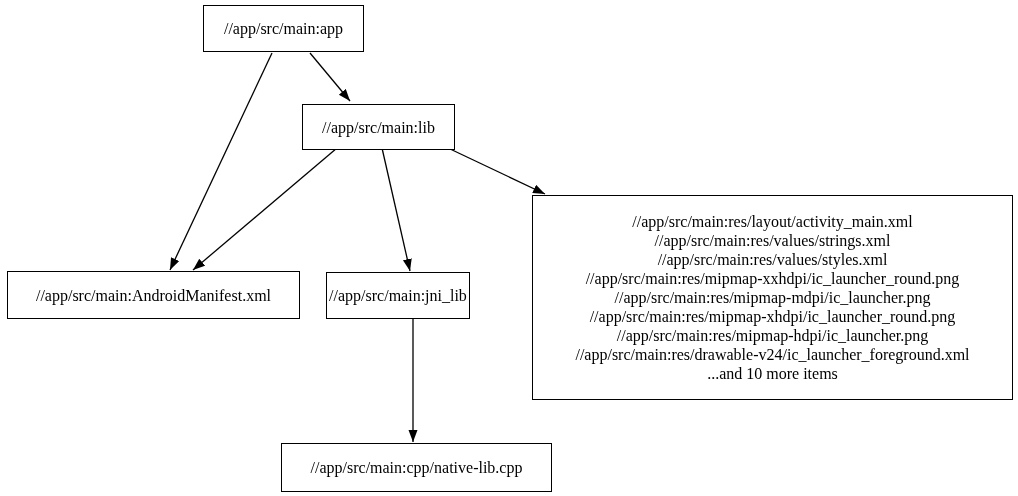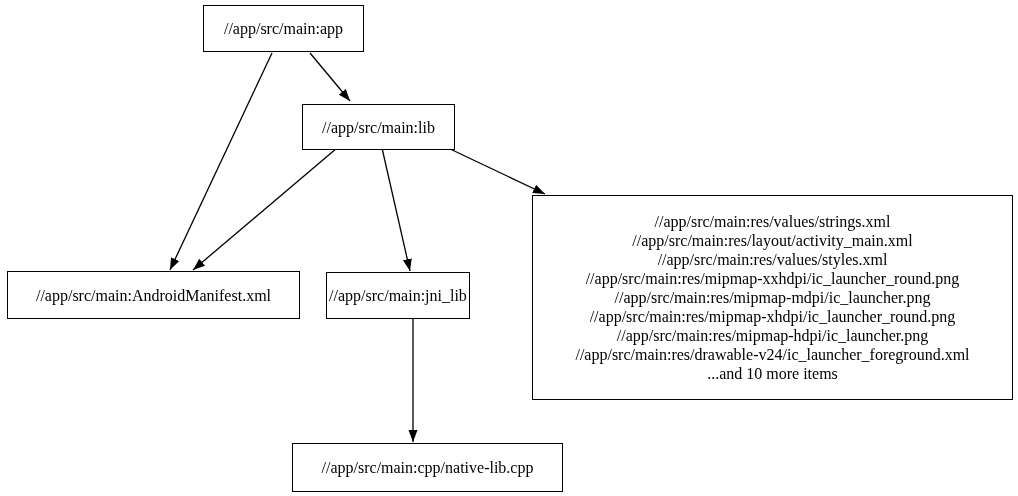--- a/index.html
+++ b/index.html
@@ -42,21 +42,21 @@
   }
   .node .line {
     display: block;
     white-space: nowrap;
   }
   #node-app            { left: 203px; top: 5px;   width: 161px; height: 47px; }
   #node-lib            { left: 302px; top: 104px; width: 153px; height: 46px; }
   #node-manifest       { left: 7px;   top: 271px; width: 293px; height: 48px; }
   #node-jni-lib        { left: 326px; top: 272px; width: 144px; height: 47px; }
   #node-res-group      { left: 532px; top: 195px; width: 481px; height: 205px; }
-  #node-native-lib-cpp { left: 292px; top: 443px; width: 271px; height: 49px; }
+  #node-native-lib-cpp { left: 281px; top: 443px; width: 271px; height: 49px; }
   .edge {
     stroke: #000000;
     stroke-width: 1.3;
     fill: none;
   }
 </style>
 </head>
 <body>
 
 <div id="canvas">
@@ -85,22 +85,22 @@
 
   <div class="node" id="node-manifest">
     <span class="node-label">//app/src/main:AndroidManifest.xml</span>
   </div>
 
   <div class="node" id="node-jni-lib">
     <span class="node-label">//app/src/main:jni_lib</span>
   </div>
 
   <div class="node multiline" id="node-res-group">
+    <span class="line">//app/src/main:res/layout/activity_main.xml</span>
     <span class="line">//app/src/main:res/values/strings.xml</span>
-    <span class="line">//app/src/main:res/layout/activity_main.xml</span>
     <span class="line">//app/src/main:res/values/styles.xml</span>
     <span class="line">//app/src/main:res/mipmap-xxhdpi/ic_launcher_round.png</span>
     <span class="line">//app/src/main:res/mipmap-mdpi/ic_launcher.png</span>
     <span class="line">//app/src/main:res/mipmap-xhdpi/ic_launcher_round.png</span>
     <span class="line">//app/src/main:res/mipmap-hdpi/ic_launcher.png</span>
     <span class="line">//app/src/main:res/drawable-v24/ic_launcher_foreground.xml</span>
     <span class="line">...and 10 more items</span>
   </div>
 
   <div class="node" id="node-native-lib-cpp">

